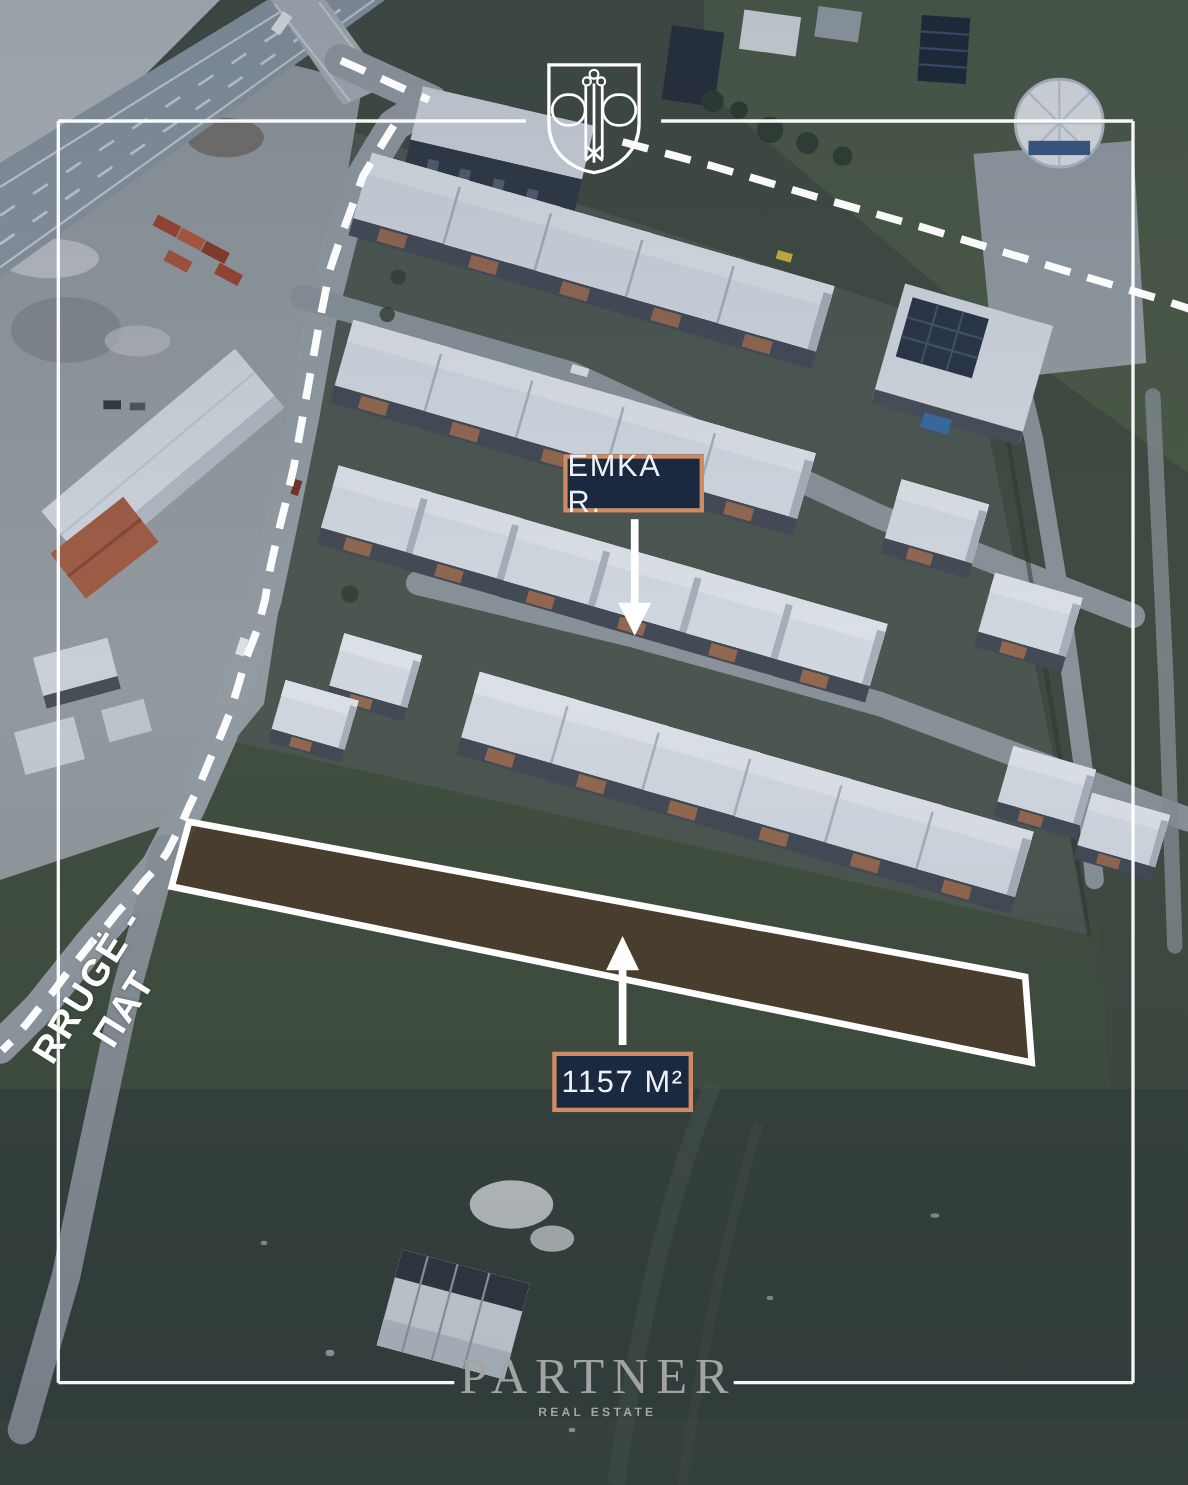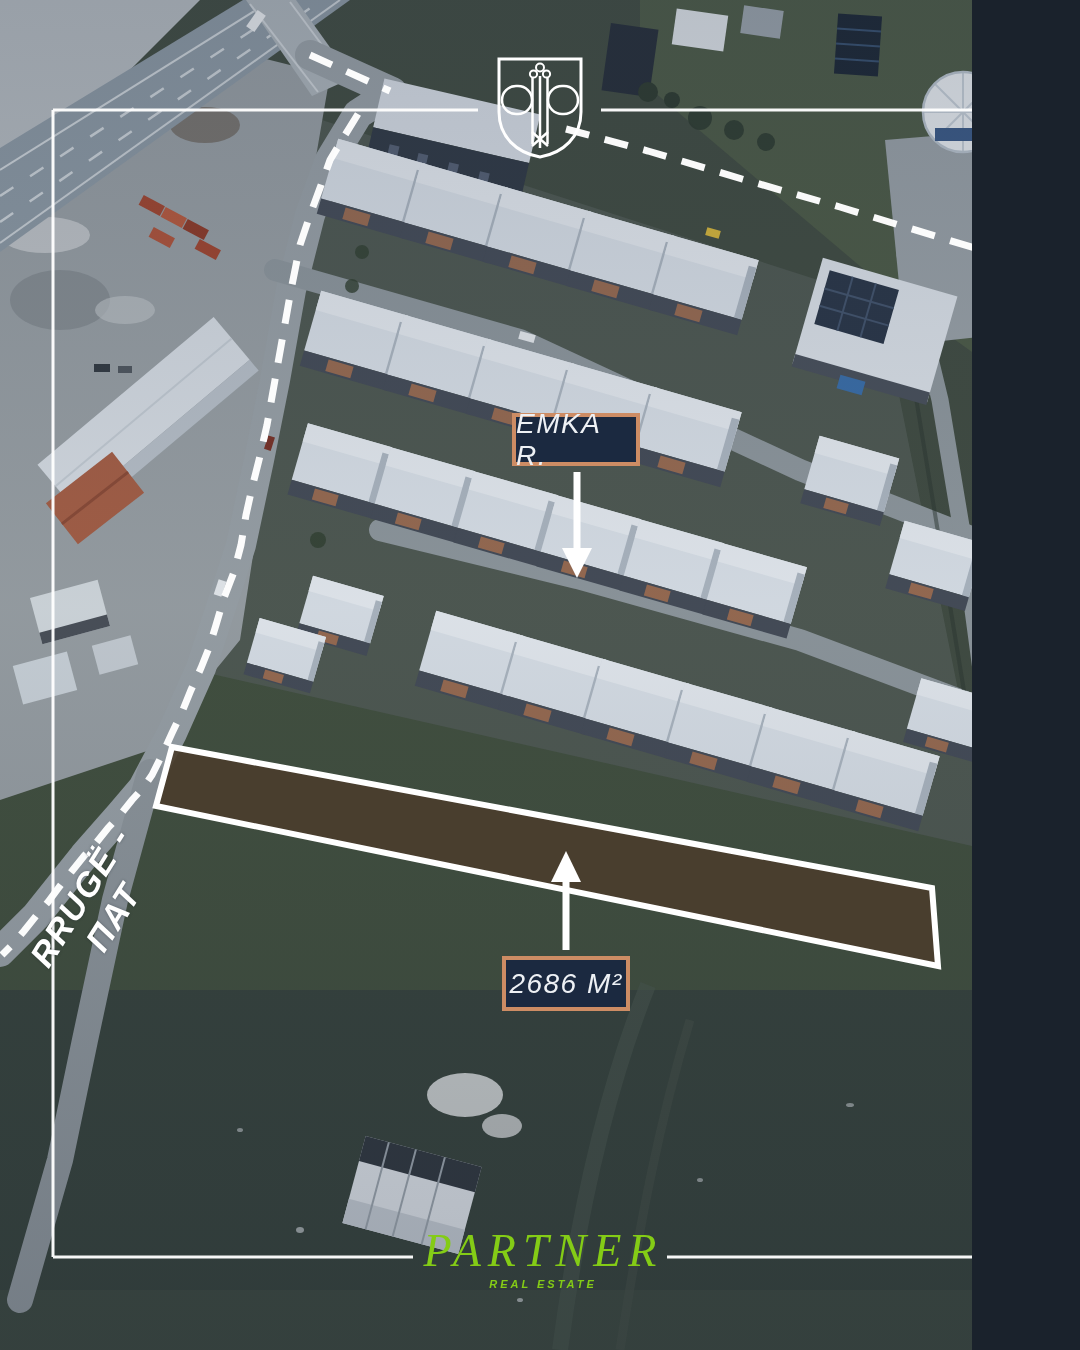--- a/index.html
+++ b/index.html
@@ -1,35 +1,35 @@
 <!DOCTYPE html>
 <html><head>
 <meta charset="utf-8">
 <style>
   html,body{margin:0;padding:0;background:#1a222c;}
   .canvas{
-    position:relative;width:972px;height:1350px;overflow:hidden;
-    background:#414c41;font-family:"Liberation Sans",sans-serif;font-style:italic;
+    position:relative;width:1080px;height:1350px;overflow:hidden;
+    background:#414c41;font-family:"Liberation Sans",sans-serif;
   }
   .scene{position:absolute;left:0;top:0;}
   .tag{
     position:absolute;display:flex;align-items:center;justify-content:center;
     background:#1b2940;border:4px solid #cd8c64;box-sizing:border-box;
     color:#eef1f5;font-size:28px;letter-spacing:1.5px;font-weight:400;
   }
   .tag-street{left:512px;top:413px;width:128px;height:53px;}
   .tag-area{left:502px;top:956px;width:128px;height:55px;}
   .road-label{
     position:absolute;left:-12px;top:868px;width:218px;text-align:center;
     color:#ffffff;font-size:34px;font-weight:600;letter-spacing:2px;
     transform:rotate(-58deg);transform-origin:center;
     text-shadow:0 0 3px rgba(20,28,40,.35);
   }
   .crest{position:absolute;left:496px;top:56px;width:88px;height:104px;}
-  .wordmark{position:absolute;left:0;top:1226px;width:1080px;text-align:center;color:#84cc16;}
+  .wordmark{position:absolute;left:0;top:1226px;width:1080px;text-align:center;color:#a3a3a3;}
   .brand-name{
     font-family:"Liberation Serif",serif;font-size:46px;font-weight:400;
     letter-spacing:7px;padding-left:7px;line-height:1.1;
   }
   .brand-tagline{
     font-family:"Liberation Sans",sans-serif;font-size:11px;font-weight:700;
     letter-spacing:3px;padding-left:6px;margin-top:1px;
   }
 </style>
 </head>
@@ -261,21 +261,21 @@
       <polygon points="577,578 562,548 592,548"></polygon>
     </g>
     <g fill="#ffffff">
       <rect x="562.5" y="878" width="7" height="72"></rect>
       <polygon points="566,851 551,882 581,882"></polygon>
     </g>
   </svg>
 
   <div class="tag tag-street">EMKA R.</div>
 
-  <div class="tag tag-area">2686 M²</div>
+  <div class="tag tag-area">1157 M²</div>
 
   <div class="road-label">RRUGË - ПАТ</div>
 
   <div class="crest">
     <svg width="88" height="104" viewBox="0 0 88 104" fill="none">
       <path d="M 3,3 H 85 V 56 C 85,81 67,97 44,101 C 21,97 3,81 3,56 Z" stroke="#ffffff" stroke-width="3"></path>
       <rect x="6" y="30" width="30" height="28" rx="14" stroke="#ffffff" stroke-width="2.5"></rect>
       <rect x="52" y="30" width="30" height="28" rx="14" stroke="#ffffff" stroke-width="2.5"></rect>
       <line x1="36.5" y1="22" x2="36.5" y2="88" stroke="#ffffff" stroke-width="2.5"></line>
       <line x1="51.5" y1="22" x2="51.5" y2="88" stroke="#ffffff" stroke-width="2.5"></line>

